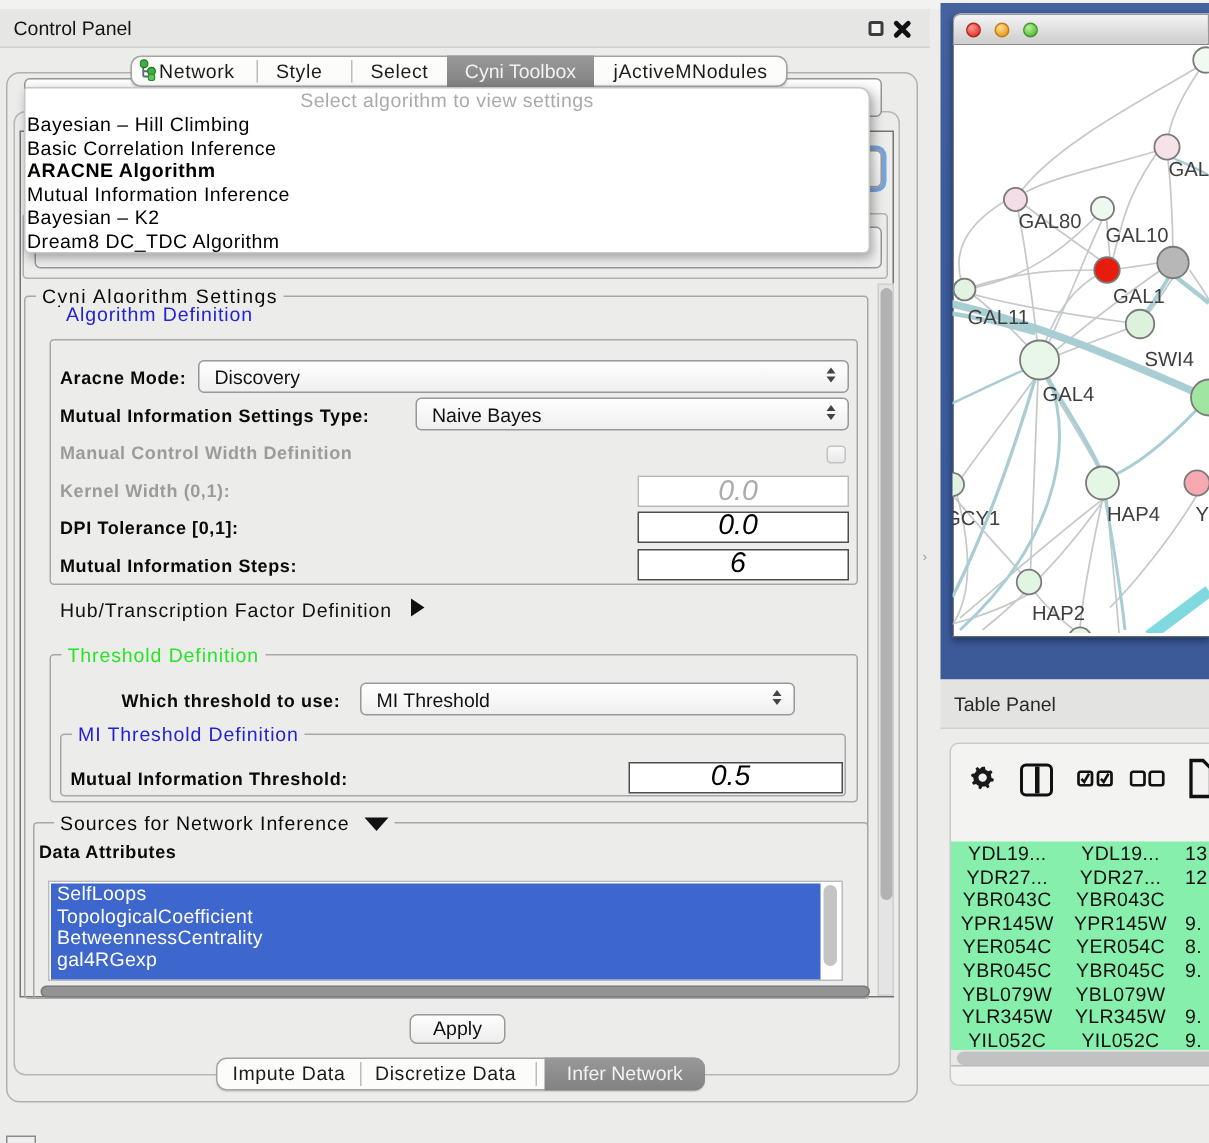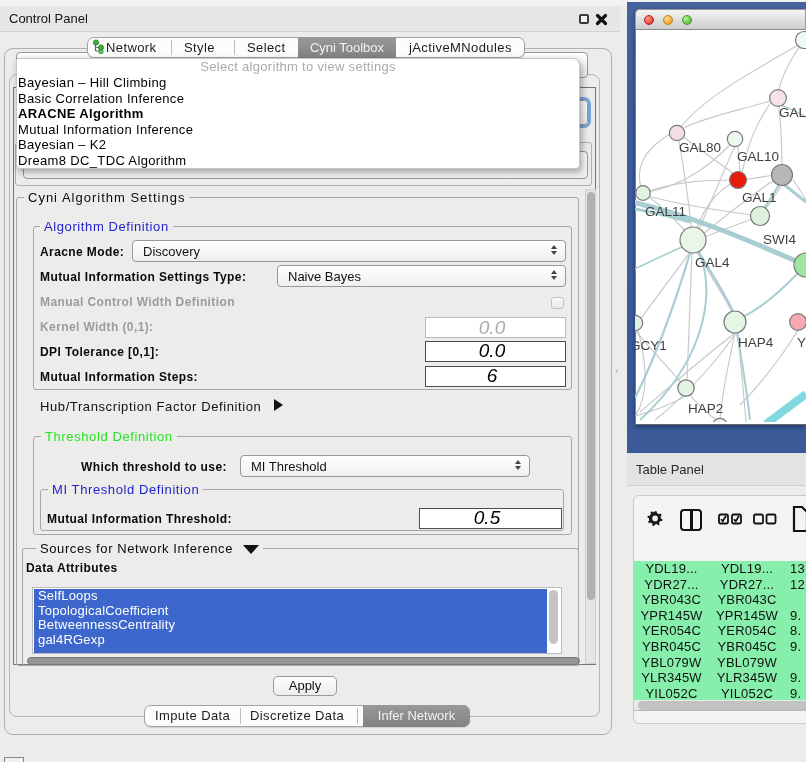--- a/index.html
+++ b/index.html
@@ -58,21 +58,21 @@
 <div class="tabtxt" style="left:247px;top:39.5px;">Select</div>
 <div class="tabtxt" style="left:409px;top:39.5px;">jActiveMNodules</div>
 
 <div class="abs" style="left:585px;top:189px;width:11px;height:475px;background:#e4e4e4;border:1px solid #cfcfcf;"></div>
 <div class="abs" style="left:586.5px;top:192px;width:8px;height:408px;background:#b2b2b2;border-radius:4px;"></div>
 
 <div class="group" style="left:16px;top:197px;width:563px;height:469px;"></div>
 <div class="gtitle" style="left:24px;top:190px;color:#0a0a0a;letter-spacing:1px;">Cyni Algorithm Settings</div>
 
 <div class="group" style="left:33px;top:226px;width:539px;height:164px;"></div>
-<div class="gtitle" style="left:40px;top:219px;color:#2323cd;text-align:right;">Algorithm Definition</div>
+<div class="gtitle" style="left:40px;top:202px;color:#2323cd;text-align:right;">Algorithm Definition</div>
 
 <div class="lbl" style="position:absolute;left:40px;top:245px;">Aracne Mode:</div>
 <div class="combo" style="left:132px;top:240px;width:434px;height:22px;">
     <span class="tx">Discovery</span>
     <span class="carr" style="top:4px;">
       <span class="u"></span>
       <span class="d"></span>
     </span>
   </div>
 <div class="lbl" style="position:absolute;left:40px;top:270px;">Mutual Information Settings Type:</div>

